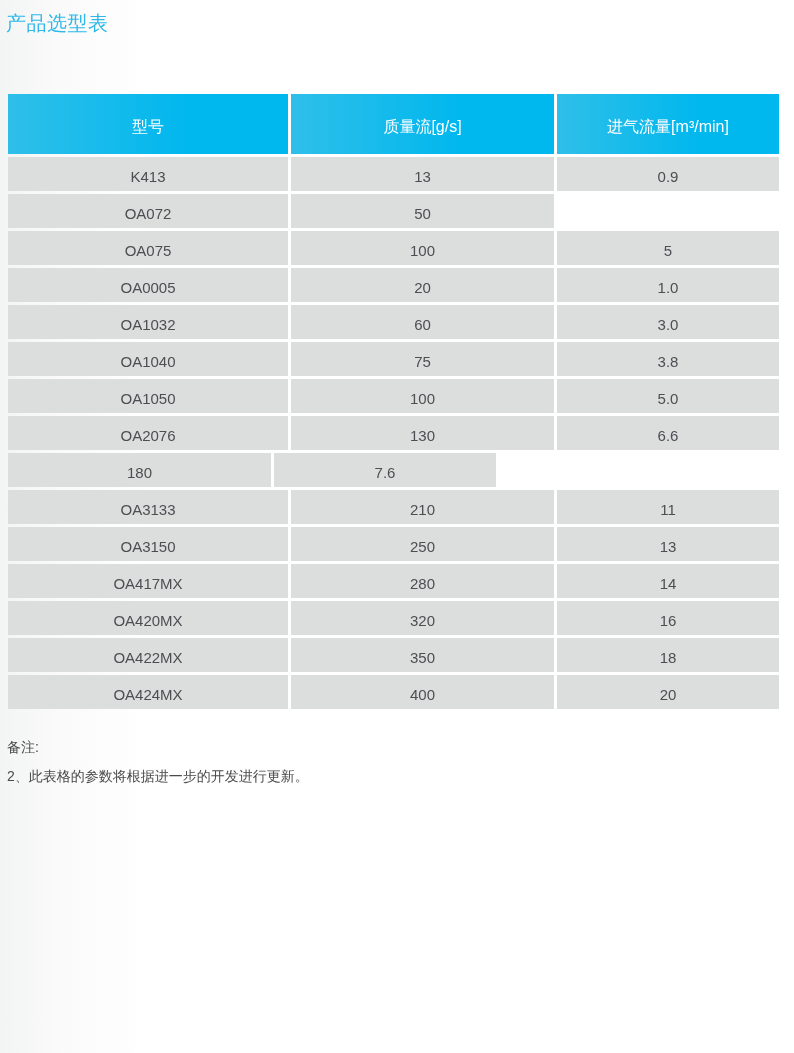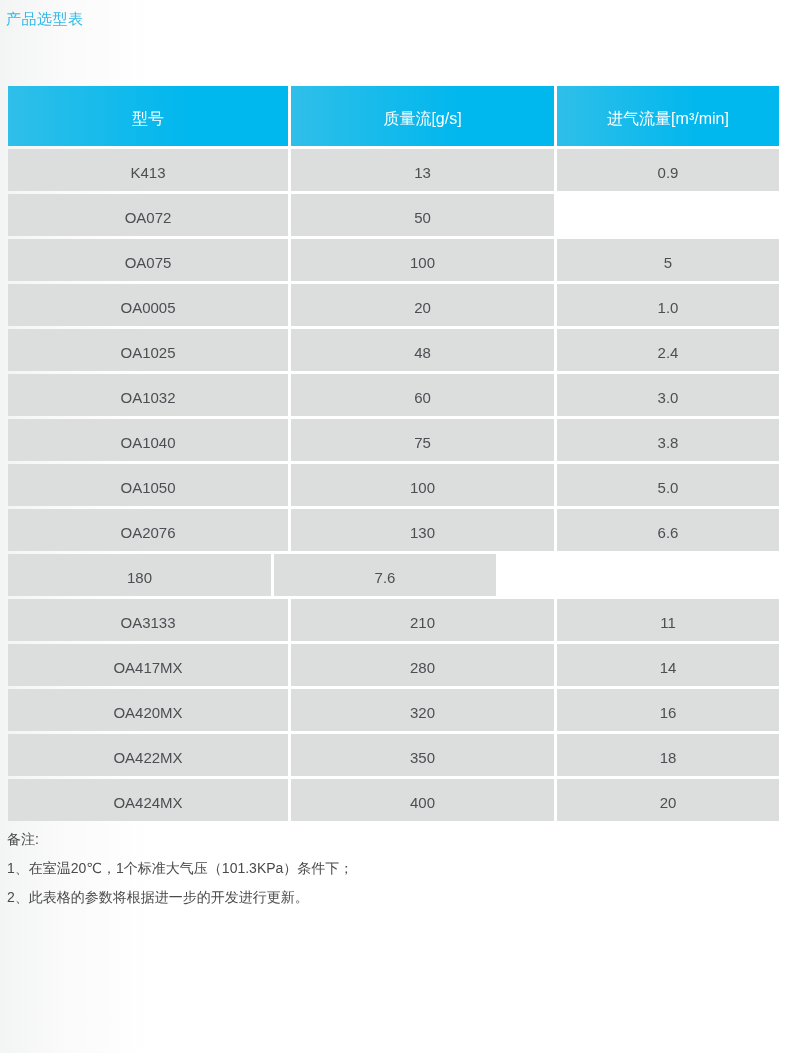--- a/index.html
+++ b/index.html
@@ -12,21 +12,21 @@
   }
   .bg-strip {
     position: absolute; left: 0; top: 0;
     width: 150px; height: 100%;
     background: linear-gradient(to right, #f3f4f4 0%, #fafafa 40%, #ffffff 100%);
     pointer-events: none;
   }
   .page { position: relative; width: 794px; height: 1053px; }
   h1.page-title {
     margin: 10px 0 0 6px;
-    font-size: 15px;
+    font-size: 20px;
     font-weight: 400;
     color: var(--title-color, #2fb8e9);
     letter-spacing: 0.5px;
   }
   .table {
     margin: 57px 0 0 8px;
     width: 771px;
   }
   .thead, .tr {
     display: flex;
@@ -48,28 +48,28 @@
     font-size: 16px;
     padding-top: 6px;
   }
   .tbody {
     display: flex;
     flex-direction: column;
     gap: 3px;
     margin-top: 3px;
   }
   .td {
-    height: 42px;
+    height: 34px;
     background: var(--row-bg, #dcdddd);
     color: var(--cell-text, #4c4f52);
     font-size: 15px;
     padding-top: 5px;
   }
   .notes {
-    margin: 4px 0 0 7px;
+    margin: 24px 0 0 7px;
     color: var(--note-text, #4a4a4a);
     font-size: 14px;
   }
   .notes .note-line {
     line-height: 29px;
   }
 </style>
 </head>
 <body>
 
@@ -99,25 +99,20 @@
           <div class="td col0">OA075</div>
           <div class="td col1">100</div>
           <div class="td col2">5</div>
         </div>
         <div class="tr">
           <div class="td col0">OA0005</div>
           <div class="td col1">20</div>
           <div class="td col2">1.0</div>
         </div>
         <div class="tr">
-          <div class="td col0">OA1025</div>
-          <div class="td col1">48</div>
-          <div class="td col2">2.4</div>
-        </div>
-        <div class="tr">
           <div class="td col0">OA1032</div>
           <div class="td col1">60</div>
           <div class="td col2">3.0</div>
         </div>
         <div class="tr">
           <div class="td col0">OA1040</div>
           <div class="td col1">75</div>
           <div class="td col2">3.8</div>
         </div>
         <div class="tr">
@@ -133,20 +128,25 @@
         <div class="tr">
           <div class="td col1">180</div>
           <div class="td col2">7.6</div>
         </div>
         <div class="tr">
           <div class="td col0">OA3133</div>
           <div class="td col1">210</div>
           <div class="td col2">11</div>
         </div>
         <div class="tr">
+          <div class="td col0">OA3150</div>
+          <div class="td col1">250</div>
+          <div class="td col2">13</div>
+        </div>
+        <div class="tr">
           <div class="td col0">OA417MX</div>
           <div class="td col1">280</div>
           <div class="td col2">14</div>
         </div>
         <div class="tr">
           <div class="td col0">OA420MX</div>
           <div class="td col1">320</div>
           <div class="td col2">16</div>
         </div>
         <div class="tr">
@@ -157,17 +157,16 @@
         <div class="tr">
           <div class="td col0">OA424MX</div>
           <div class="td col1">400</div>
           <div class="td col2">20</div>
         </div>
       </div>
   </div>
 
   <div class="notes">
     <div class="note-line">备注:</div>
-    <div class="note-line">1、在室温20℃，1个标准大气压（101.3KPa）条件下；</div>
     <div class="note-line">2、此表格的参数将根据进一步的开发进行更新。</div>
   </div>
 
 </div>
 
 </body></html>

